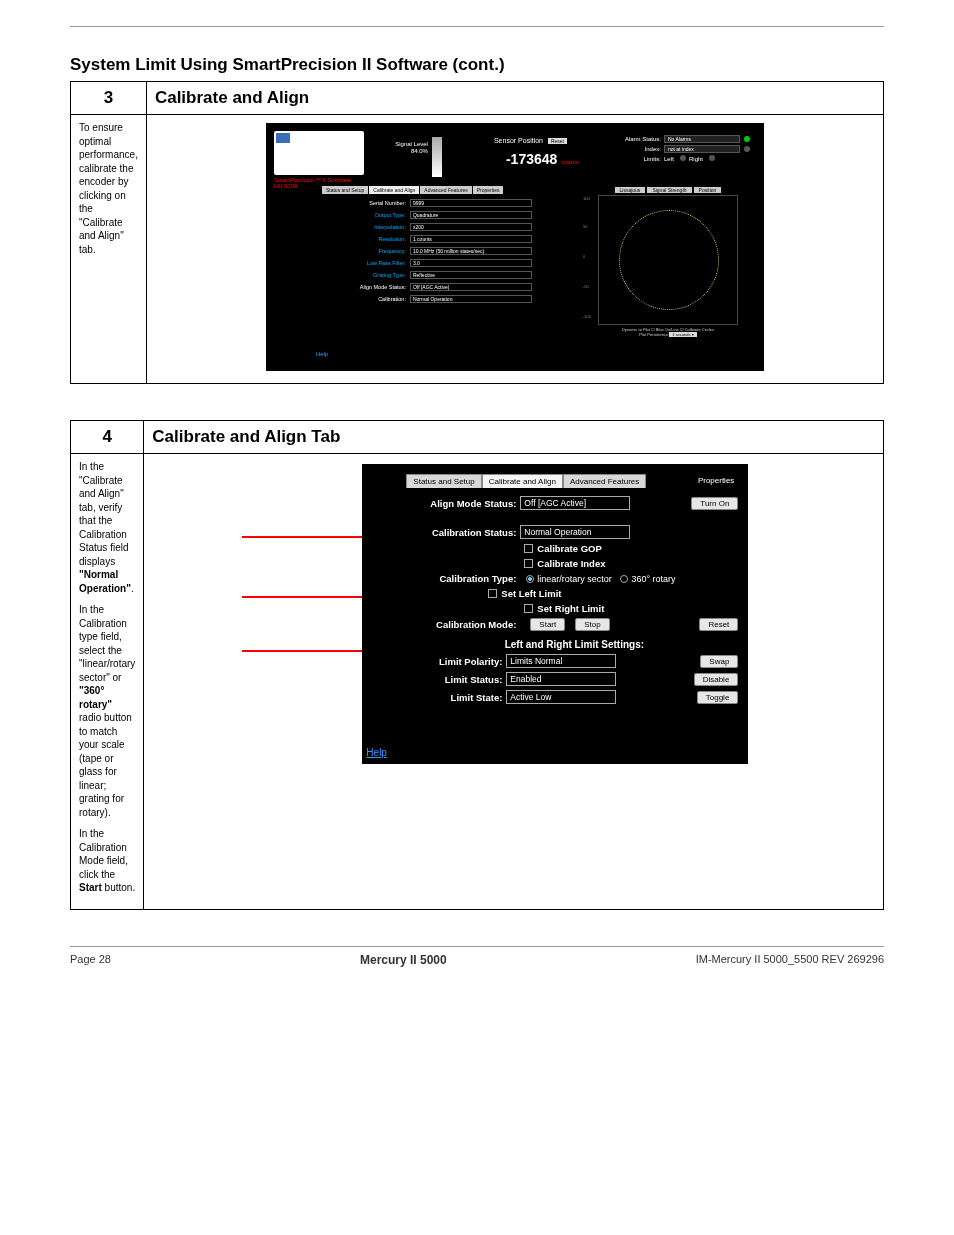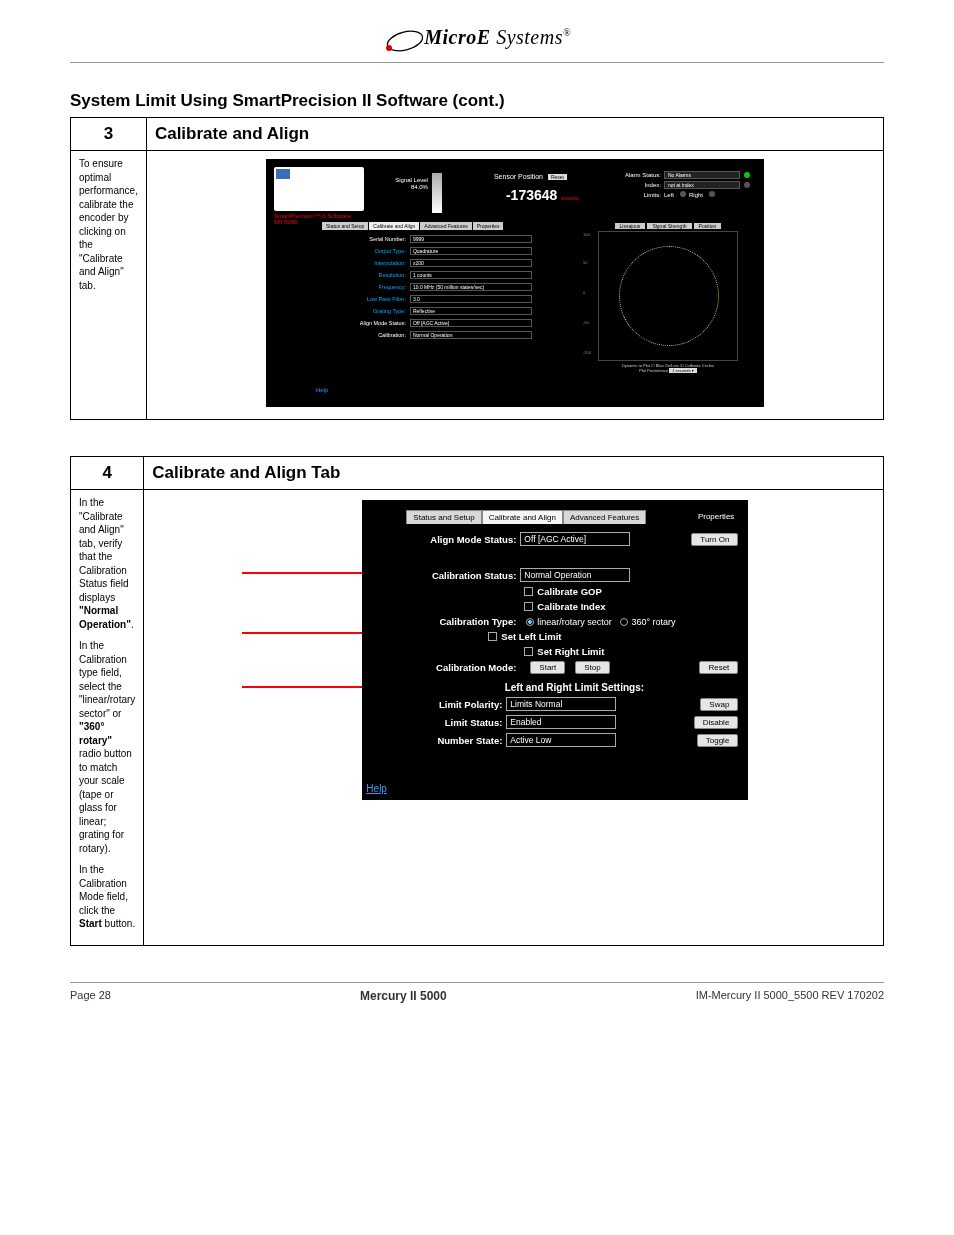--- a/index.html
+++ b/index.html
@@ -148,29 +148,20 @@
   .foot-hr { border:none; border-top:1.5px solid #999; margin-top:30px; }
   .footer { display:flex; justify-content:space-between; font-size:11px; margin-top:6px; color:#333;}
   .footer .mid { text-align:center; flex:1;}
   .footer .mid .t { font-weight:bold; font-size:12px;}
 </style>
 </head>
 <body>
 
 <div class="page">
 
-  <div class="logo-row">
-    <span class="logo">
-      <svg class="logo-swoosh" viewBox="0 0 44 30">
-        <ellipse cx="22" cy="15" rx="18" ry="9" fill="none" stroke="#000" stroke-width="1.3" transform="rotate(-15 22 15)"></ellipse>
-        <circle cx="6" cy="22" r="3" fill="#d00"></circle>
-      </svg>
-      <span class="logo-brand"><b>MicroE</b><span> Systems</span><span class="logo-reg">®</span></span>
-    </span>
-  </div>
   <hr class="hr-top">
 
   <div class="sideheading">System Limit Using SmartPrecision II Software (cont.)</div>
 
   <table class="step-table">
     <tbody>
         <tr>
       <td class="step-cell">3</td>
       <td>
         <span class="bold" style="font-size:17px;font-weight:bold;">Calibrate and Align</span>
@@ -315,21 +306,21 @@
             </div>
 
             <div class="sec" style="top:32px;">
               <div class="line">
                 <span class="ll">Align Mode Status:</span>
                 <span class="vfield">Off [AGC Active]</span>
                 <span class="btn2">Turn On</span>
               </div>
             </div>
 
-            <div class="sec" style="top:68px;">
+            <div class="sec" style="top:61px;">
               <div class="line">
                 <span class="ll">Calibration Status:</span>
                 <span class="vfield">Normal Operation</span>
               </div>
               <div class="line" style="margin-left:114px;">
                 <span class="chk"></span>
                 <span class="chklab">Calibrate GOP</span>
               </div>
               <div class="line" style="margin-left:114px;">
                 <span class="chk"></span>
@@ -364,35 +355,35 @@
                 <span class="ll" style="flex-basis:96px;">Limit Polarity:</span>
                 <span class="vfield">Limits Normal</span>
                 <span class="btn2">Swap</span>
               </div>
               <div class="line">
                 <span class="ll" style="flex-basis:96px;">Limit Status:</span>
                 <span class="vfield">Enabled</span>
                 <span class="btn2">Disable</span>
               </div>
               <div class="line">
-                <span class="ll" style="flex-basis:96px;">Number State:</span>
+                <span class="ll" style="flex-basis:96px;">Limit State:</span>
                 <span class="vfield">Active Low</span>
                 <span class="btn2">Toggle</span>
               </div>
             </div>
 
             <span class="helplnk">Help</span>
           </div>
         </div>
       </td>
     </tr>
   </tbody>
     </table>
 
   <hr class="foot-hr">
   <div class="footer">
     <div>Page 28</div>
     <div class="mid">
       <div class="t">Mercury II 5000</div>
     </div>
-    <div>IM-Mercury II 5000_5500 REV 170202</div>
+    <div>IM-Mercury II 5000_5500 REV 269296</div>
   </div>
 </div>
 
 </body></html>

